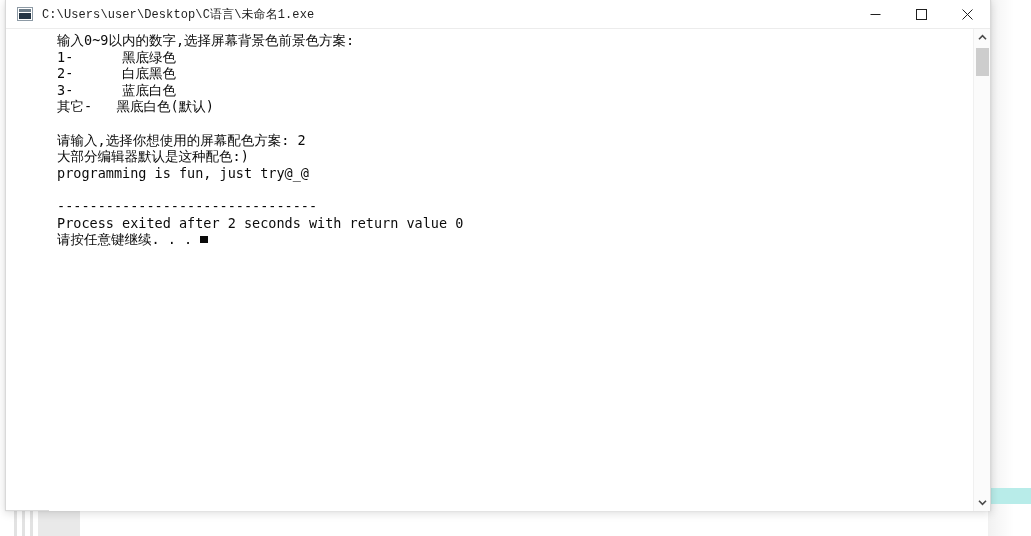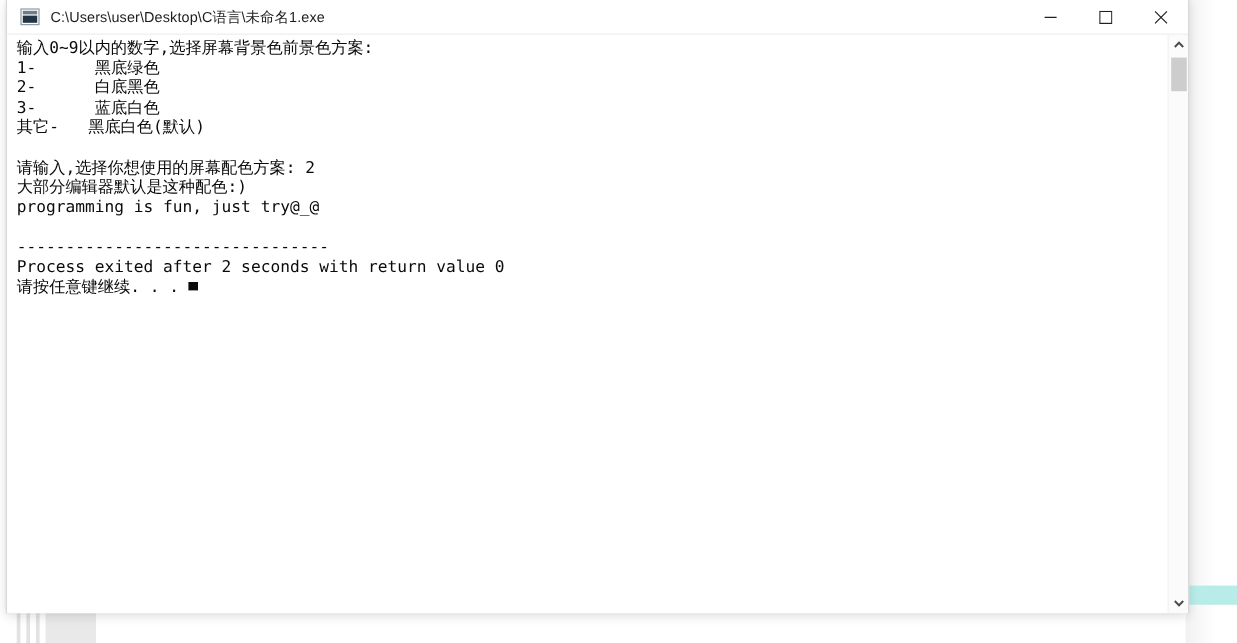--- a/index.html
+++ b/index.html
@@ -103,21 +103,21 @@
     position: absolute;
     left: 1px; top: 5px;
     width: 12px; height: 6px;
     background: #243444;
   }
   #title-text {
     font-size: 12px;
     color: #1d1d1d;
     letter-spacing: 0.1px;
     white-space: nowrap;
-    font-family: Liberation Sans, sans-serif;
+    font-family: Liberation Mono, monospace;
   }
   #window-controls {
     margin-left: auto;
     display: flex;
     height: 28px;
   }
   .win-btn {
     width: 46px;
     height: 28px;
     display: flex;
@@ -126,20 +126,21 @@
     cursor: default;
   }
   .win-btn svg { display: block; }
 
   
   #console-client {
     position: relative;
     height: 482px;
     background: #ffffff;
     overflow: hidden;
+    margin-left: 43px;
   }
   #console-text {
     position: absolute;
     left: 8px;
     top: 3px;
     right: 24px;
     margin: 0;
     font-family: "DejaVu Sans Mono", "Liberation Mono", monospace;
     font-size: 13.5px;
     line-height: 16.6px;

